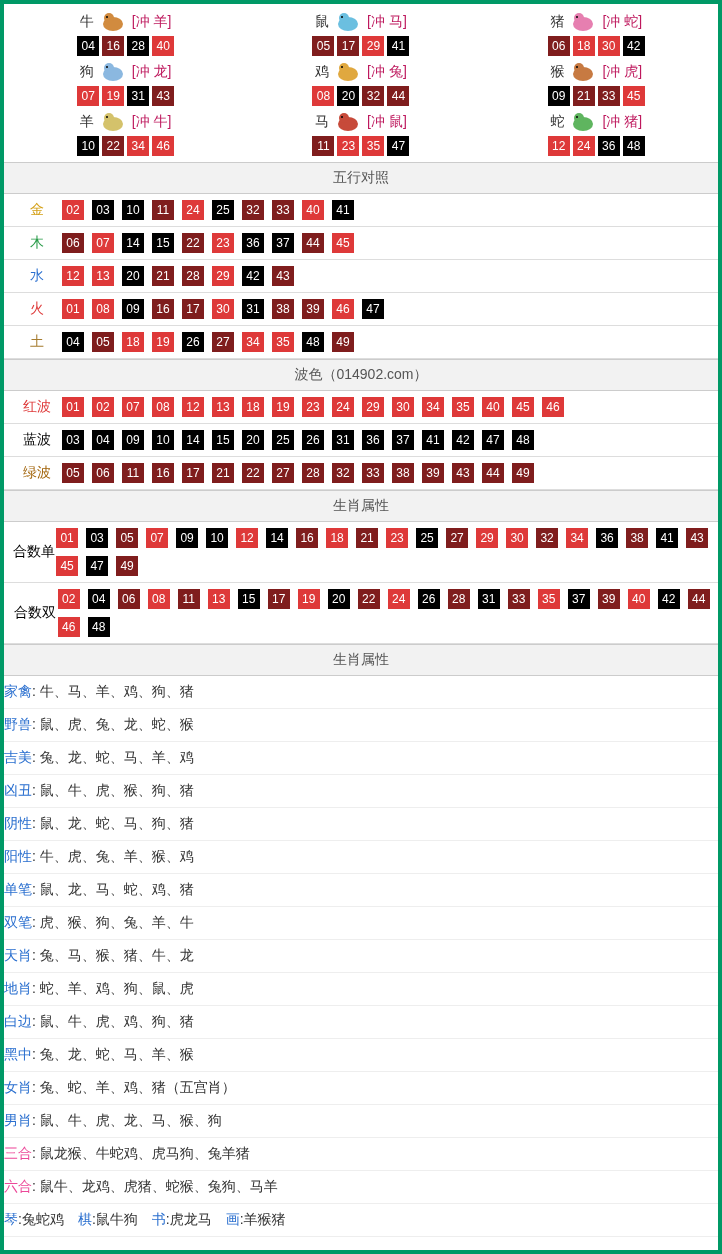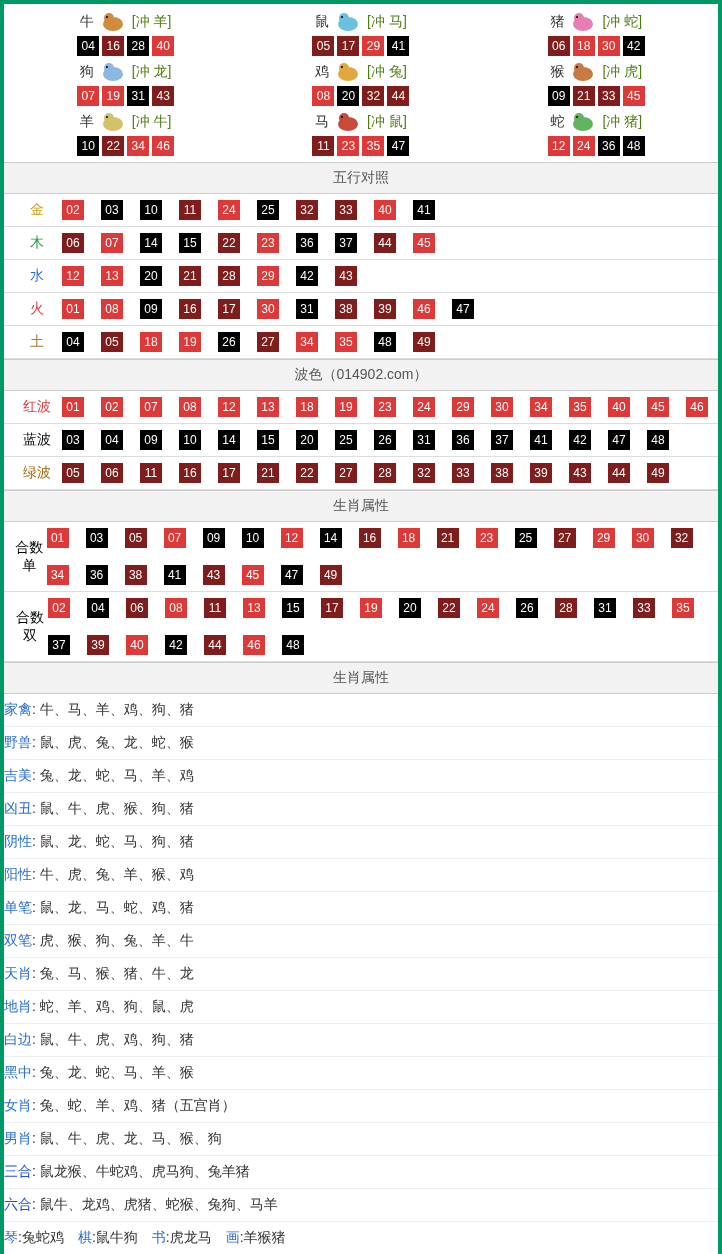--- a/index.html
+++ b/index.html
@@ -3,41 +3,41 @@
 <meta charset="utf-8">
 <style>
 *{box-sizing:border-box;margin:0;padding:0}
 body{font-family:"Microsoft YaHei",Arial,sans-serif;font-size:14px;background:#fff;width:722px}
 .outer{border:4px solid #009966;min-height:1254px}
 .zodiac-grid{display:flex;flex-wrap:wrap;padding:4px}
 .zodiac-cell{width:33.33%;text-align:center;padding:2px 0}
 .zline1{display:flex;align-items:center;justify-content:center;gap:4px}
 .zname{color:#333}
 .zicon{width:30px;height:24px;display:inline-block}
-.zclash{color:#4d7c0f}
+.zclash{color:#be185d}
 .znums{margin-top:2px;display:flex;justify-content:center;gap:3px}
 .numball{display:inline-block;width:22px;height:20px;line-height:20px;text-align:center;color:#fff;font-size:12px}
 .red{background:#de3939}
 .blue{background:#000000}
 .green{background:#7f1d1d}
 .section-head{background:#f2f2f2;text-align:center;padding:6px 16px;border-top:1px solid #ccc;border-bottom:1px solid #ccc;color:#555}
 .row{display:flex;border-bottom:1px solid #ddd;padding:6px 8px;align-items:center}
 .row-label{width:50px;text-align:center;font-size:14px}
-.row-nums{display:flex;flex-wrap:wrap;gap:17px}
+.row-nums{display:flex;flex-wrap:wrap;gap:8px}
 .c-gold{color:#d4a017}
 .c-wood{color:#2a9c4a}
 .c-water{color:#2a6fcf}
 .c-fire{color:#de3939}
 .c-earth{color:#a67c2f}
 .c-red{color:#de3939}
 .c-blue{color:#000000}
 .c-green{color:#a16207}
 .attr-row{text-align:left;padding:7px 0;border-bottom:1px solid #eee;color:#333}
 .attr-row .k{color:#2a6fcf}
-.attr-row .kg{color:#1d4ed8}
+.attr-row .kg{color:#ec4899}
 svg{width:30px;height:24px}
 </style>
 </head>
 <body>
 
 <div class="outer">
 
   <div class="zodiac-grid" id="zgrid">
       <div class="zodiac-cell">
         <div class="zline1">

